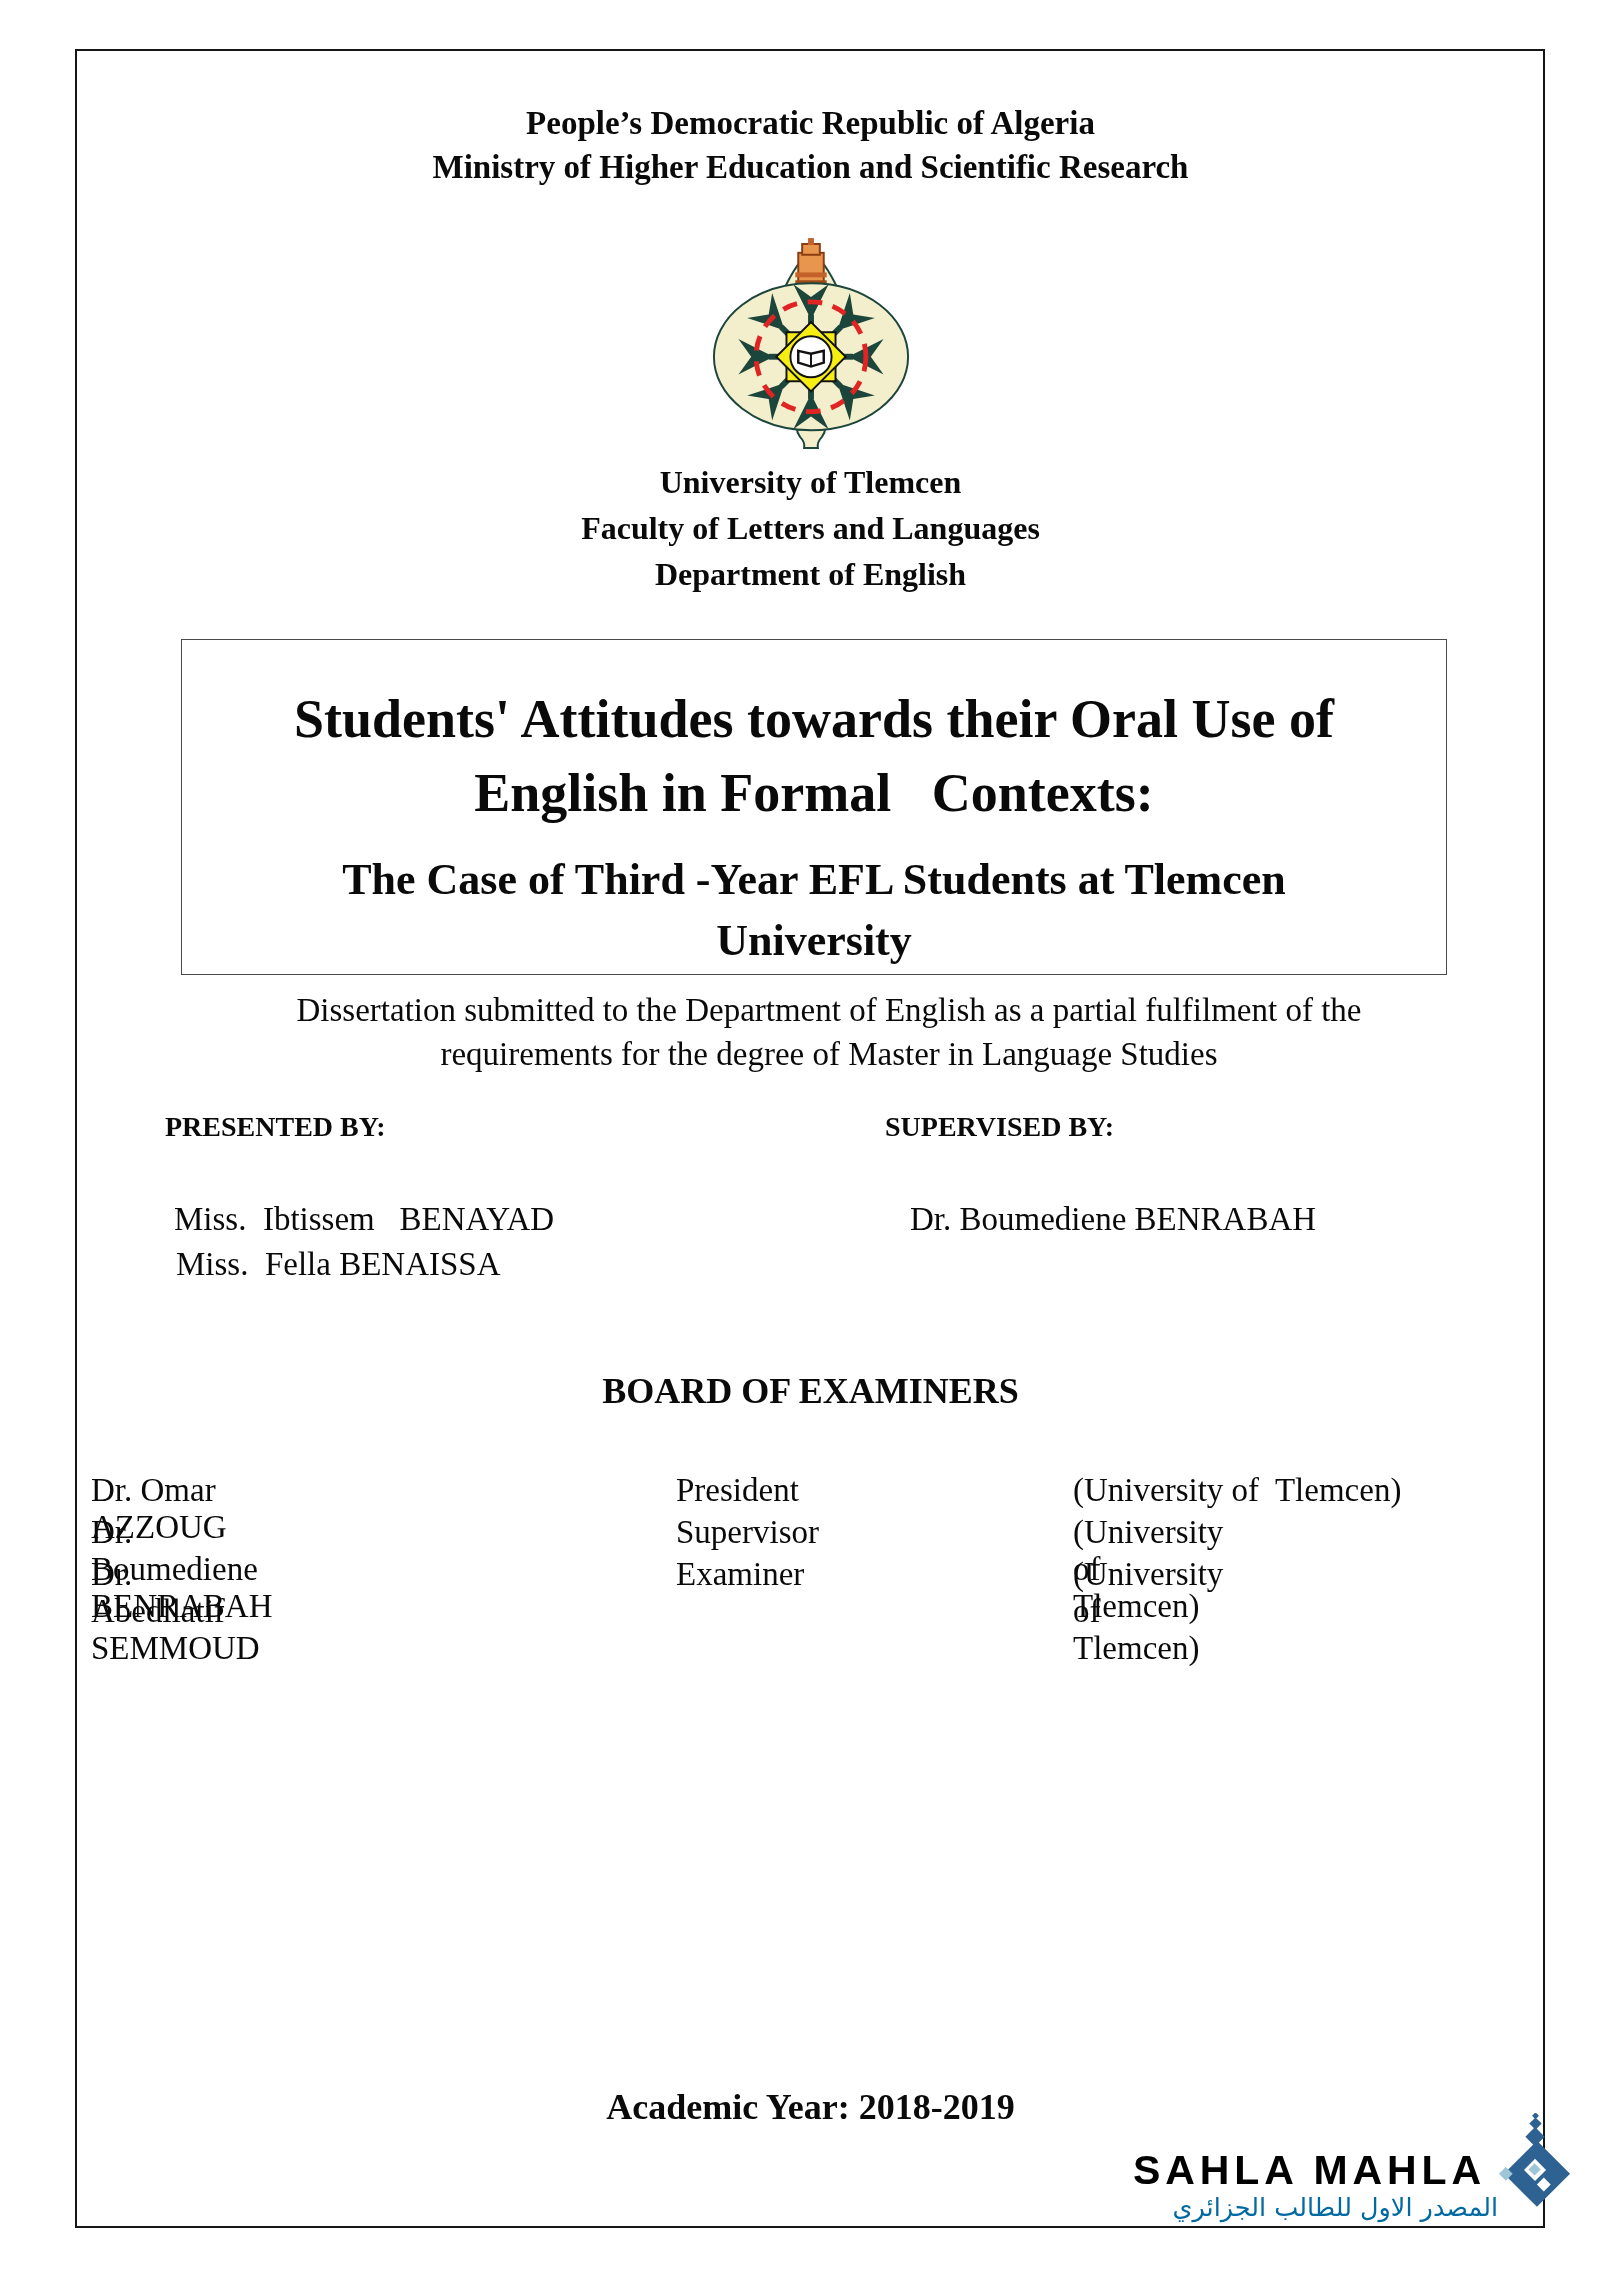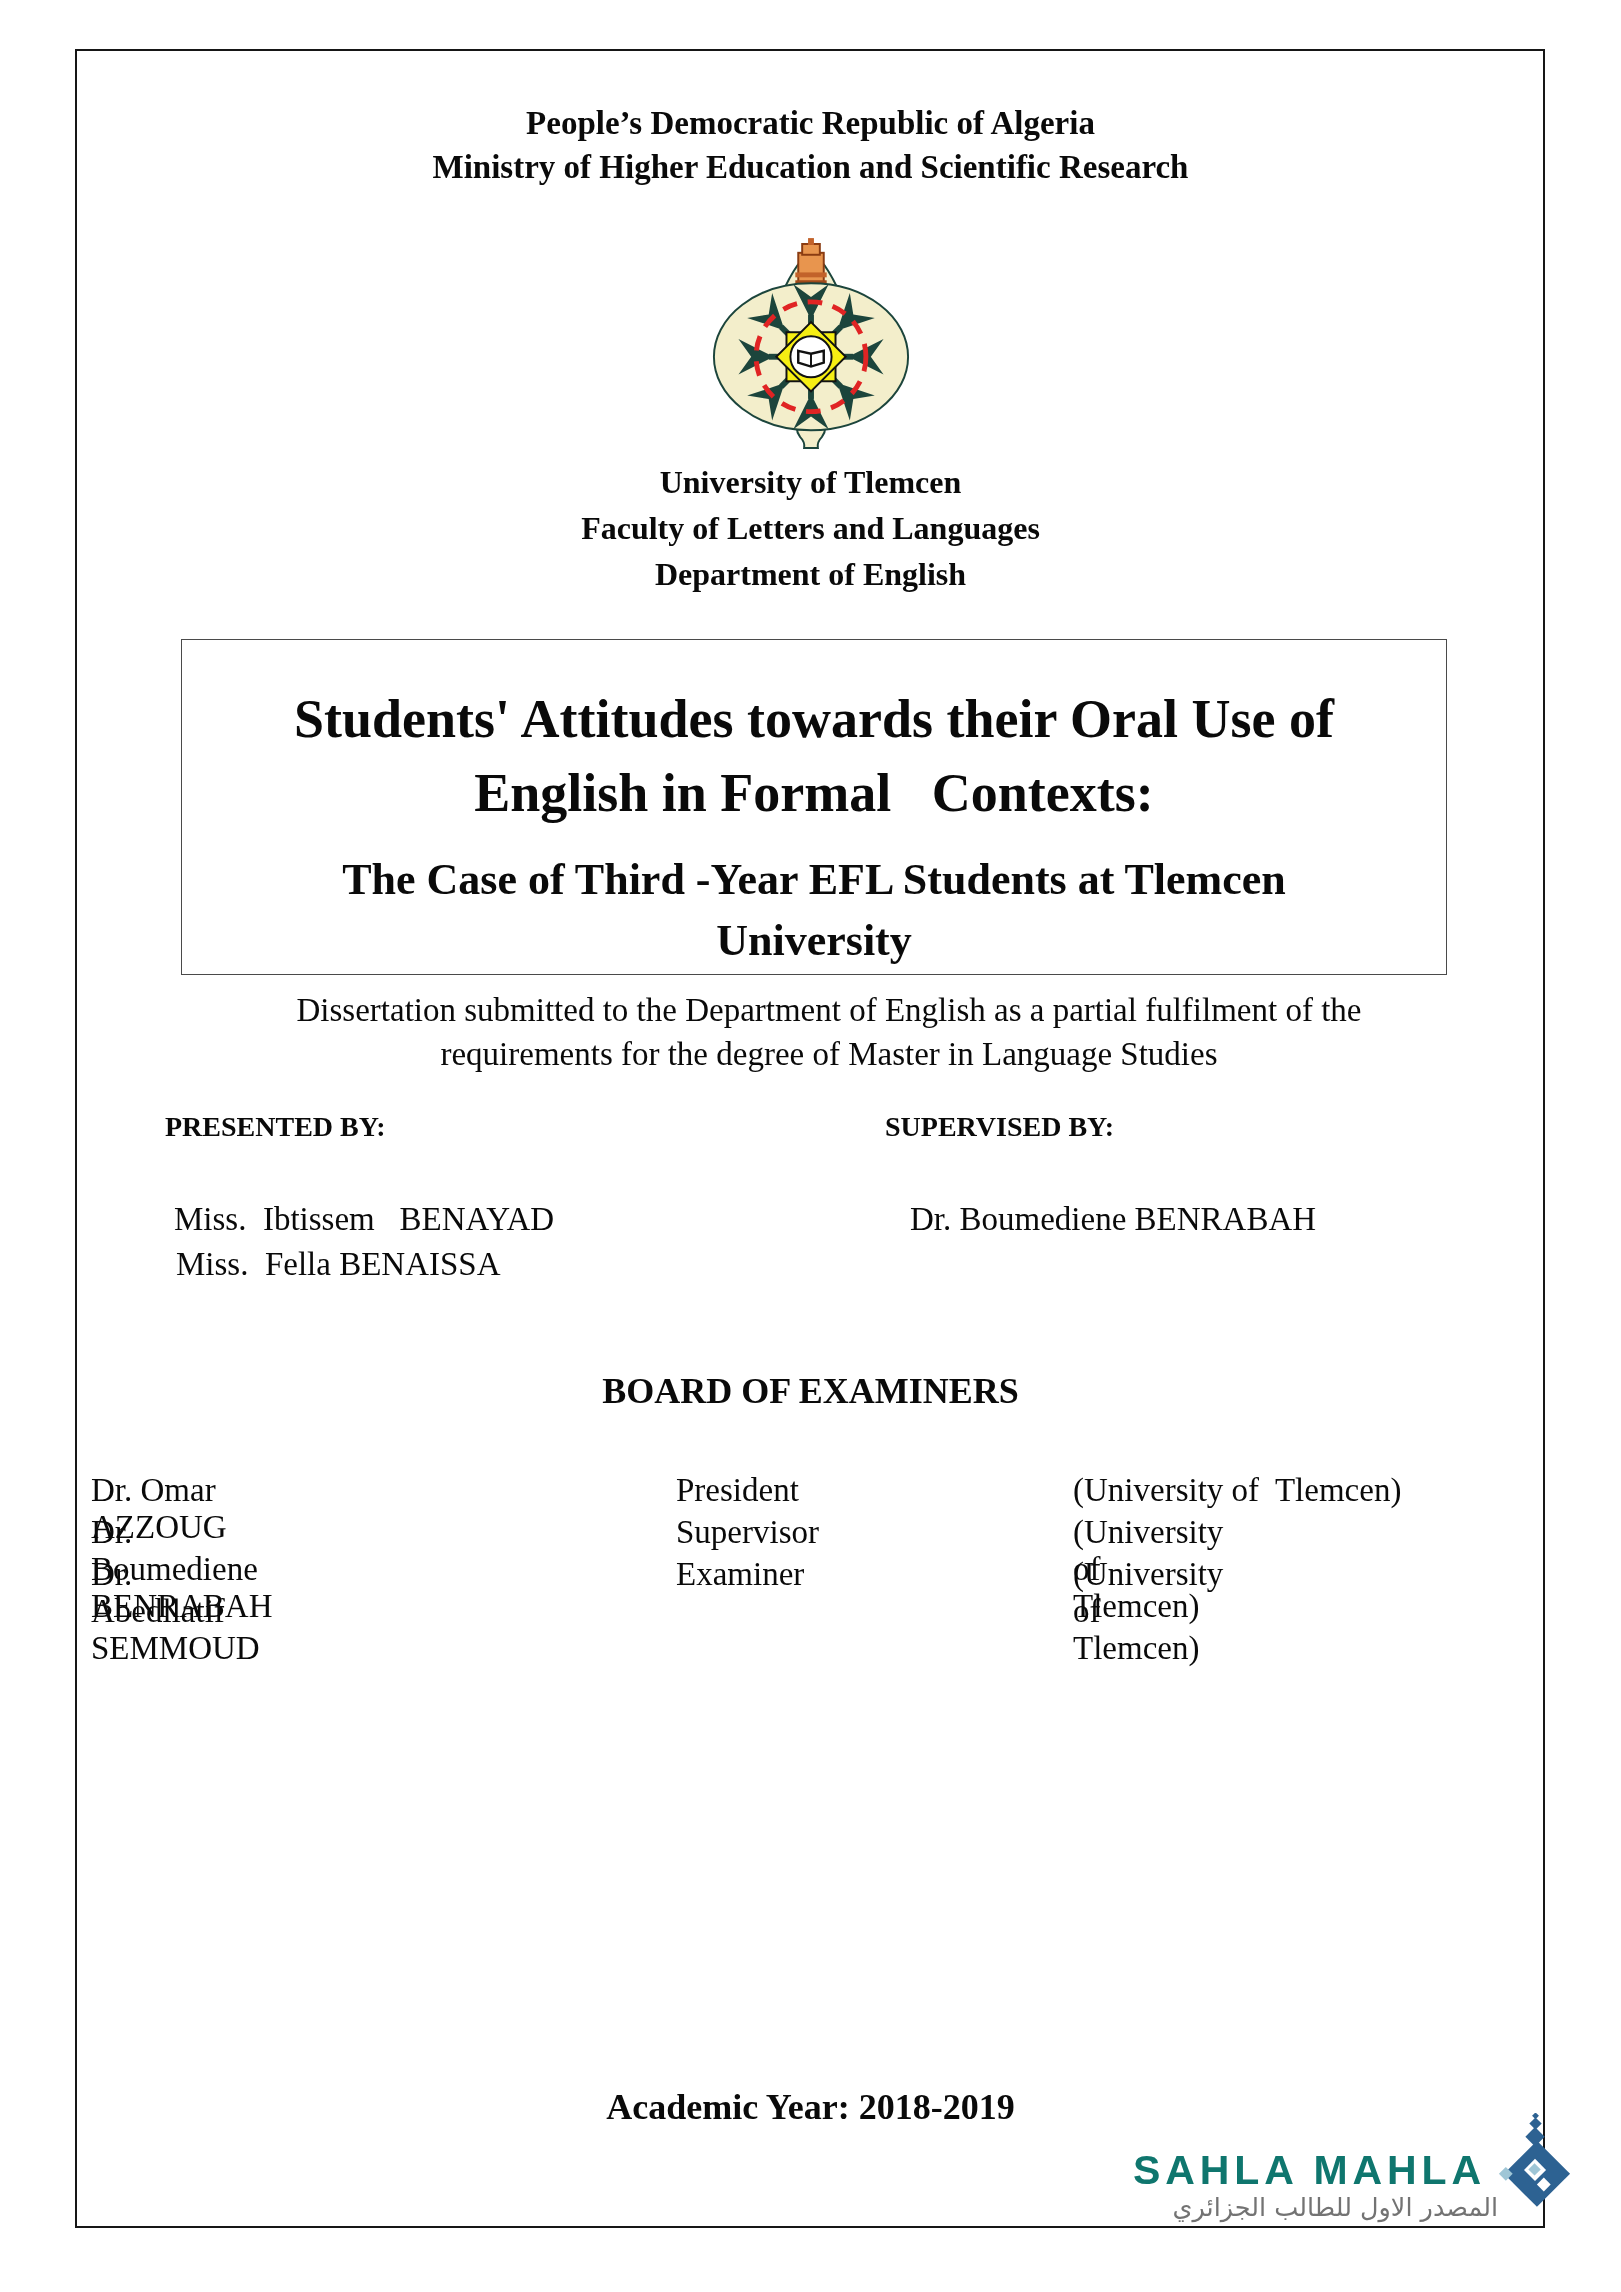--- a/index.html
+++ b/index.html
@@ -149,22 +149,22 @@
     <span class="board-affil">(University of Tlemcen)</span>
   </div>
   <div class="board-row" style="top:1556px;">
     <span class="board-name">Dr. Abedllatif SEMMOUD</span>
     <span class="board-role">Examiner</span>
     <span class="board-affil">(University of Tlemcen)</span>
   </div>
 
   <div class="centered academic-year">Academic Year: 2018-2019</div>
 
-  <div class="wm-brand" style="color: #0f766e;">SAHLA MAHLA</div>
-  <div class="wm-tagline" style="color: #737373;">المصدر الاول للطالب الجزائري</div>
+  <div class="wm-brand" style="color: #000000;">SAHLA MAHLA</div>
+  <div class="wm-tagline" style="color: #0369a1;">المصدر الاول للطالب الجزائري</div>
   <div class="wm-ornament">
     <svg width="76" height="106" viewBox="0 0 78 108">
       <g fill="#2d6292">
         <rect x="16" y="38" width="48" height="48" transform="rotate(45 40 62)"></rect>
         <rect x="31" y="17" width="14" height="14" transform="rotate(45 38 24)"></rect>
         <rect x="34" y="6" width="9" height="9" transform="rotate(45 38.5 10.5)"></rect>
         <rect x="36" y="0" width="5" height="5" transform="rotate(45 38.5 2.5)"></rect>
       </g>
       <g fill="#ffffff">
         <rect x="30" y="50" width="16" height="16" transform="rotate(45 38 58)"></rect>

